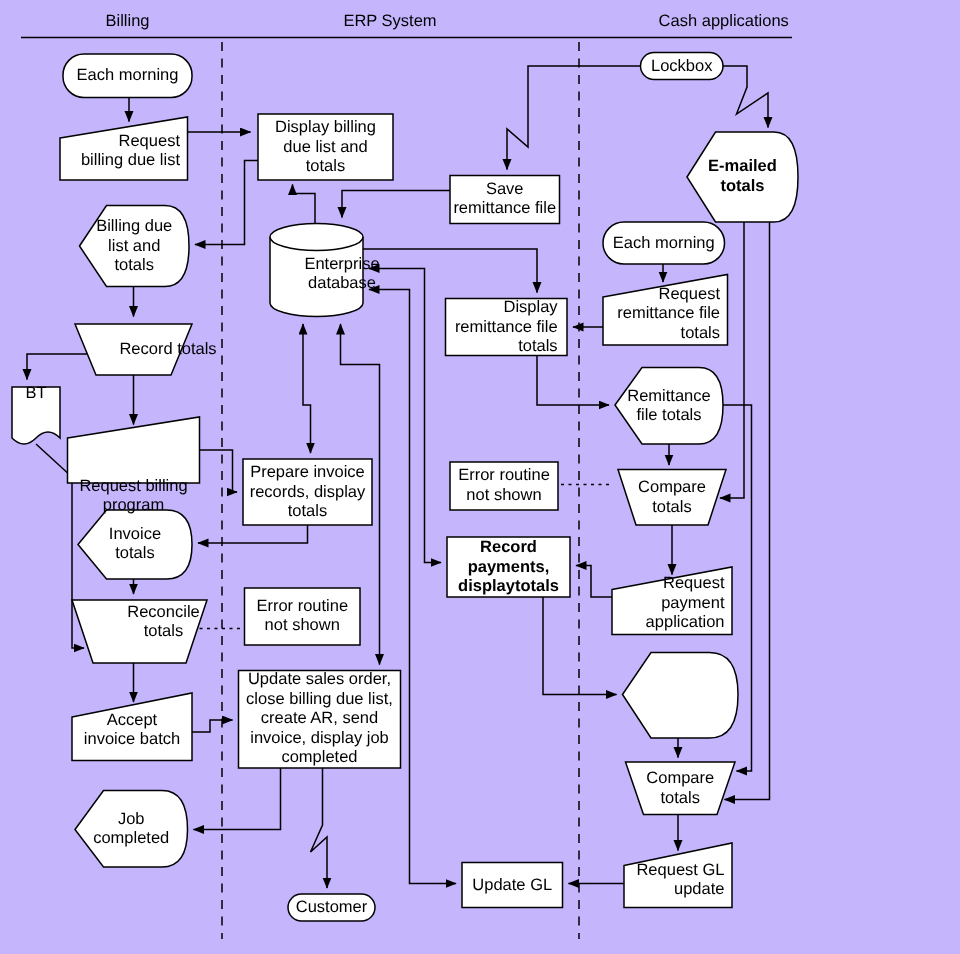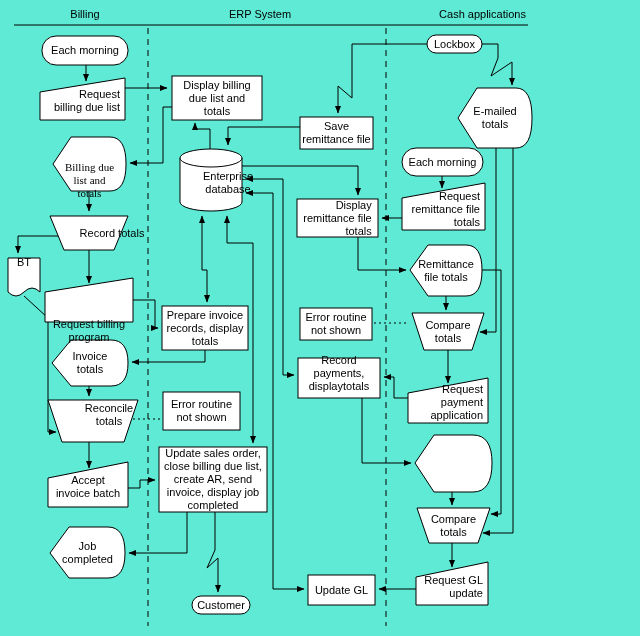--- a/index.html
+++ b/index.html
@@ -1,16 +1,16 @@
 <!DOCTYPE html>
 <html><head>
 <meta charset="utf-8">
 <style>
   html,body{margin:0;padding:0;background:#fff;}
-  .stage{position:relative;width:640px;height:636px;background:#5eead4;overflow:hidden;
+  .stage{position:relative;width:640px;height:636px;background:#c4b5fd;overflow:hidden;
          font-family:"Liberation Sans",sans-serif;color:#000;}
   .stage svg{position:absolute;left:0;top:0;}
   .lbl{position:absolute;display:flex;align-items:center;justify-content:center;
        text-align:center;white-space:pre-line;font-size:11px;line-height:13px;color:#000;}
   .lane-title{font-size:11px;}
   .ra{justify-content:flex-end;text-align:right;padding-right:5px;box-sizing:border-box;}
   .shape{fill:#fff;stroke:#000;stroke-width:1;}
   .edge{fill:none;stroke:#000;stroke-width:1;}
   .dotted{stroke-dasharray:2,3;}
   .lane-line{stroke:#000;stroke-width:1;stroke-dasharray:6,5;fill:none;}
@@ -107,21 +107,21 @@
   <polygon class="shape" points="416,577 488,562 488,605 416,605"></polygon>
 </svg>
 
 <div class="lbl lane-title" style="left:40px;top:6px;width:90px;height:16px;">Billing</div>
 <div class="lbl lane-title" style="left:215px;top:6px;width:90px;height:16px;">ERP System</div>
 <div class="lbl lane-title" style="left:435px;top:6px;width:95px;height:16px;">Cash applications</div>
 
 <div class="lbl" style="left:42px;top:36px;width:86px;height:29px;">Each morning</div>
 <div class="lbl ra" style="left:40px;top:82px;width:85px;height:38px;">Request
 billing due list</div>
-<div class="lbl" style="left:53px;top:153px;width:73px;height:54px;font-family:Liberation Serif, serif;">Billing due
+<div class="lbl" style="left:53px;top:137px;width:73px;height:54px;">Billing due
 list and
 totals</div>
 <div class="lbl" style="left:50px;top:216px;width:78px;height:34px;margin-left:23px;">Record totals</div>
 <div class="lbl" style="left:8px;top:248px;width:32px;height:28px;">BT</div>
 <div class="lbl" style="left:45px;top:284px;width:88px;height:38px;margin-top:28px;">Request billing
 program</div>
 <div class="lbl" style="left:52px;top:340px;width:76px;height:46px;">Invoice
 totals</div>
 <div class="lbl" style="left:48px;top:400px;width:90px;height:30px;padding-left:16px;">Reconcile
 totals</div>
@@ -146,27 +146,27 @@
 <div class="lbl" style="left:163px;top:392px;width:77px;height:38px;">Error routine
 not shown</div>
 <div class="lbl" style="left:159px;top:447px;width:108px;height:65px;">Update sales order,
 close billing due list,
 create AR, send
 invoice, display job
 completed</div>
 <div class="lbl" style="left:192px;top:596px;width:58px;height:18px;">Customer</div>
 <div class="lbl" style="left:300px;top:308px;width:72px;height:32px;">Error routine
 not shown</div>
-<div class="lbl" style="left:298px;top:358px;width:82px;height:30px;">Record
+<div class="lbl" style="left:298px;top:358px;width:82px;height:40px;font-weight:bold;">Record
 payments,
 displaytotals</div>
 <div class="lbl" style="left:308px;top:575px;width:67px;height:30px;">Update GL</div>
 
 <div class="lbl" style="left:427px;top:35px;width:55px;height:18px;">Lockbox</div>
-<div class="lbl" style="left:458px;top:88px;width:74px;height:60px;">E-mailed
+<div class="lbl" style="left:458px;top:88px;width:74px;height:60px;font-weight:bold;">E-mailed
 totals</div>
 <div class="lbl" style="left:402px;top:148px;width:81px;height:28px;">Each morning</div>
 <div class="lbl ra" style="left:402px;top:188px;width:83px;height:42px;">Request
 remittance file
 totals</div>
 <div class="lbl" style="left:410px;top:246px;width:72px;height:50px;">Remittance
 file totals</div>
 <div class="lbl" style="left:412px;top:313px;width:72px;height:37px;">Compare
 totals</div>
 <div class="lbl ra" style="left:408px;top:382px;width:80px;height:41px;">Request

